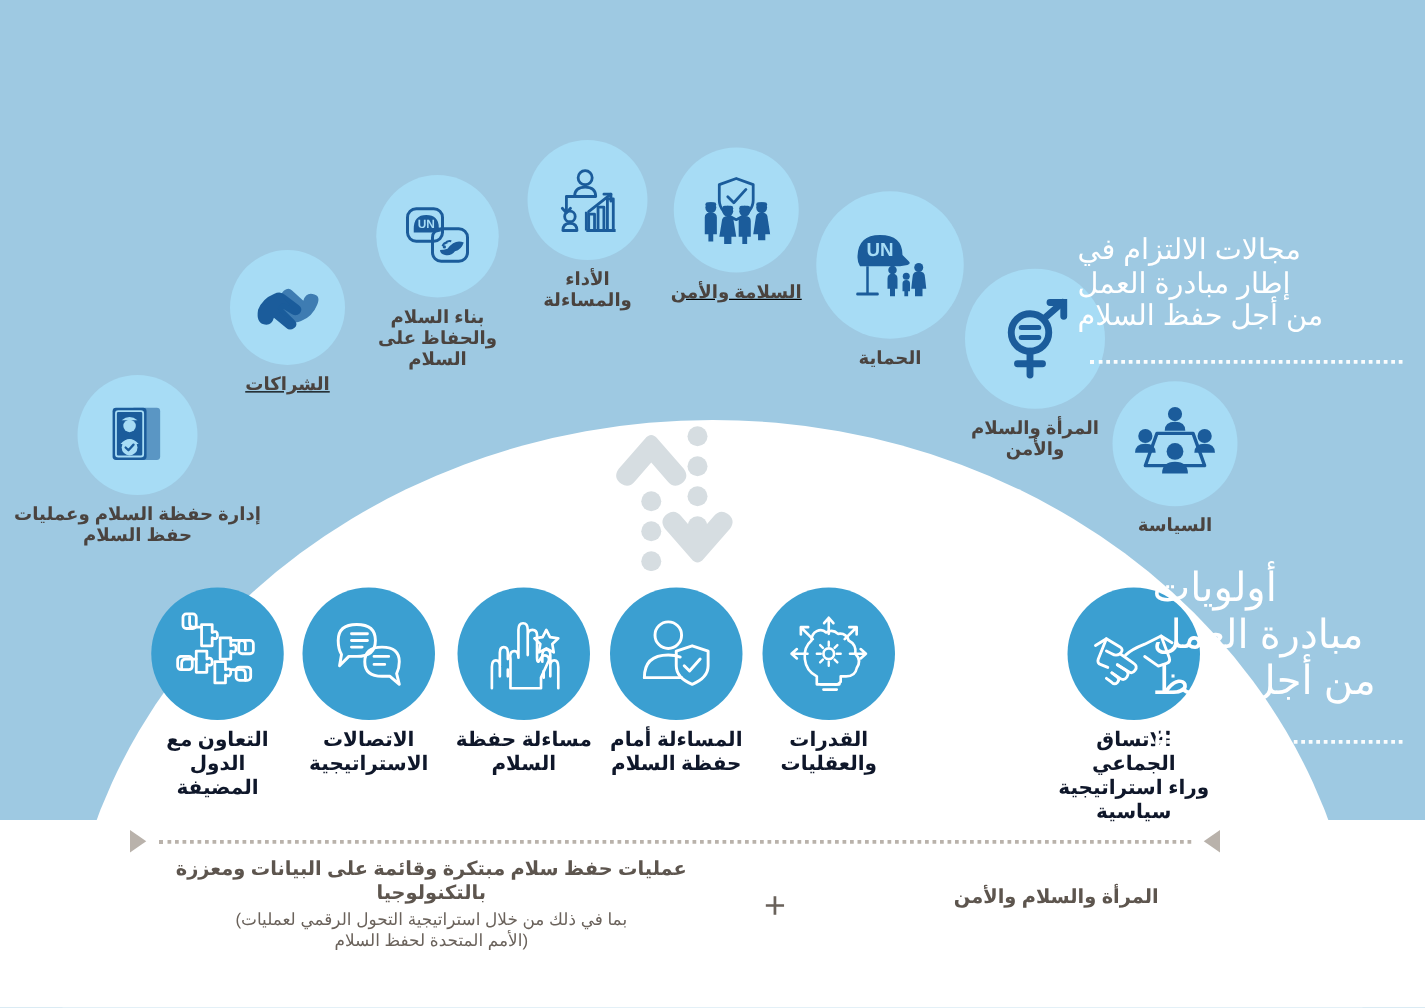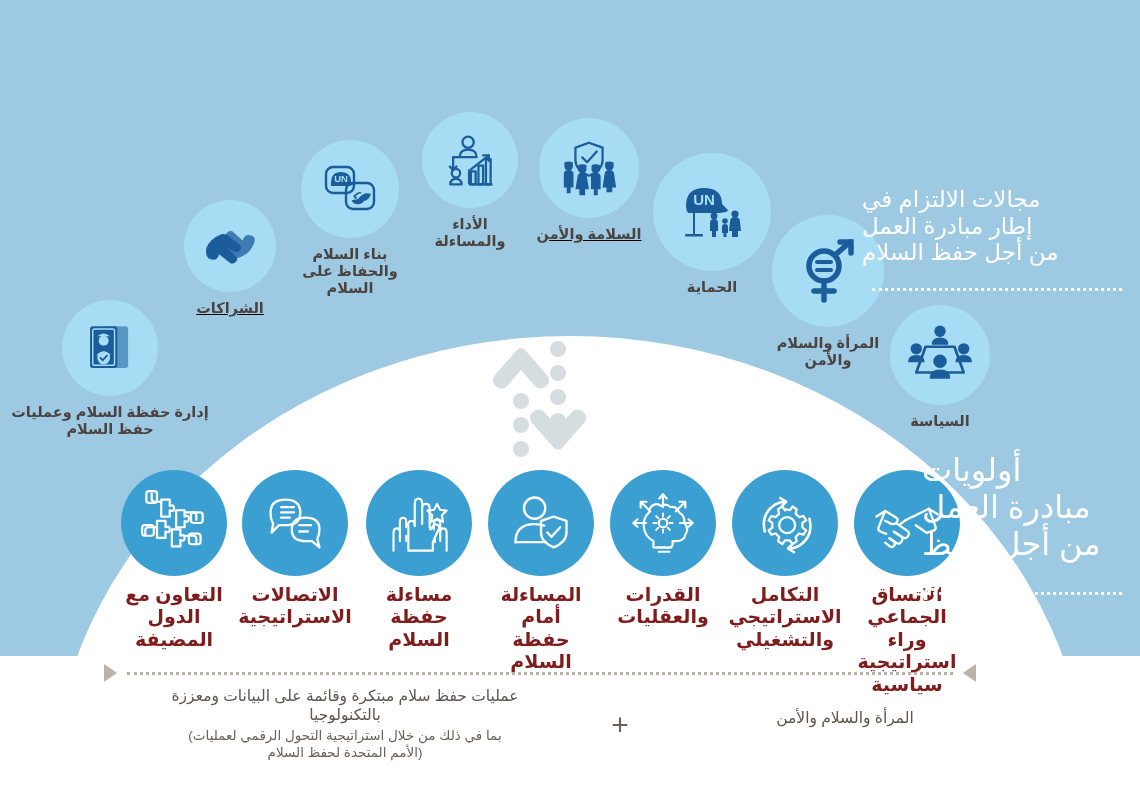--- a/index.html
+++ b/index.html
@@ -37,21 +37,21 @@
   .circle.pale{background:#a7dcf5;}
   .circle.solid{background:#3b9fd1;}
   .cap{
     margin-top:8px;
     color:#4a433f;
     font-weight:bold;
     line-height:1.18;
     white-space:pre-line;
   }
   .cap.top{font-size:14.5px;}
-  .cap.bottom{font-size:19px;color:#7f1d1d;}
+  .cap.bottom{font-size:16px;color:#0f172a;}
 
   
   .heading{
     position:absolute;z-index:6;
     color:#ffffff;font-weight:normal;
     text-align:left;line-height:1.16;
     white-space:pre-line;
   }
   #heading-commitment{right:18px;top:186px;font-size:23px;width:260px;}
   #heading-priorities{right:18px;top:452px;font-size:32px;width:200px;}
@@ -80,21 +80,21 @@
 
   
   #footer{
     position:absolute;left:0;top:686px;width:1140px;height:110px;z-index:5;
     display:flex;align-items:flex-start;justify-content:center;gap:0px;
   }
   .foot-col{text-align:center;color:#6a625b;}
   #foot-right{width:370px;padding-top:22px;}
   #foot-plus{width:80px;text-align:center;font-size:30px;color:#6a625b;padding-top:22px;font-weight:normal;}
   #foot-left{width:470px;}
-  .foot-strong{font-size:15.5px;font-weight:normal;line-height:1.25;white-space:pre-line;color:#5d554e;}
+  .foot-strong{font-size:15.5px;font-weight:bold;line-height:1.25;white-space:pre-line;color:#5d554e;}
   .foot-sub{font-size:13.5px;font-weight:normal;line-height:1.3;margin-top:2px;white-space:pre-line;color:#6a625b;}
 </style>
 </head>
 <body>
 
 <div id="stage">
 
   <div class="dome"></div>
   <div class="dome-foot"></div>
 
@@ -372,37 +372,20 @@
           <path d="M48 32 L60 32 M60 32 l-4 -3.5 M60 32 l-4 3.5"></path>
           <path d="M20 21 L11 12 M11 12 l0 5.5 M11 12 l5.5 0"></path>
           <path d="M44 21 L53 12 M53 12 l-5.5 0 M53 12 l0 5.5"></path>
         </g>
       </svg>
     </div>
     <div class="cap bottom">القدرات
 والعقليات</div>
   </div>
 
-  <div class="node" style="left:724px;top:470px;width:122px;">
-    <div class="circle solid" style="width:106px;height:106px;">
-      <svg width="68" height="68" viewBox="0 0 64 64">
-        <g fill="none" stroke="#ffffff" stroke-width="2.1" stroke-linejoin="round" stroke-linecap="round">
-          <path d="M32 19 l4.5 1 l2.5 -3.5 l4 2.5 l-1 4.2 l3.2 3.2 l4.2 -1 l2.5 4 l-3.5 2.5 l0 4.5 l3.5 2.5 l-2.5 4 l-4.2 -1 l-3.2 3.2 l1 4.2 l-4 2.5 l-2.5 -3.5 l-4.5 0 l-2.5 3.5 l-4 -2.5 l1 -4.2 l-3.2 -3.2 l-4.2 1 l-2.5 -4 l3.5 -2.5 l0 -4.5 l-3.5 -2.5 l2.5 -4 l4.2 1 l3.2 -3.2 l-1 -4.2 l4 -2.5 l2.5 3.5 Z"></path>
-          <circle cx="34" cy="34" r="7.5"></circle>
-          <path d="M13 40 q-4 -16 9 -25 q5 -3 11 -3" stroke-width="2.4"></path>
-          <path d="M33 12 l-5.5 -3.5 M33 12 l-4.5 4.5" stroke-width="2.4"></path>
-          <path d="M55 28 q4 16 -9 25 q-5 3 -11 3" stroke-width="2.4"></path>
-          <path d="M35 56 l5.5 3.5 M35 56 l4.5 -4.5" stroke-width="2.4"></path>
-        </g>
-      </svg>
-    </div>
-    <div class="cap bottom">التكامل
-الاستراتيجي
-والتشغيلي</div>
-  </div>
 
   <div class="node" style="left:846px;top:470px;width:122px;">
     <div class="circle solid" style="width:106px;height:106px;">
       <svg width="70" height="70" viewBox="0 0 64 64">
         <g fill="none" stroke="#ffffff" stroke-width="2.1" stroke-linejoin="round" stroke-linecap="round">
           <path d="M4 26 L12 21 L22 27 q3 2 0 5 q-3 2 -6 0 l-4 -2"></path>
           <path d="M22 32 l10 7 q3 2 1 5 q-2 3 -5 1 l-8 -5"></path>
           <path d="M20 40 l6 4 q3 2 1 5 q-2 3 -5 1 l-6 -4"></path>
           <path d="M16 46 l4 3 q2 2 0 4 q-2 2 -4 0 l-4 -3"></path>
           <path d="M12 21 L6 36 q-1 3 2 4 l5 2"></path>

